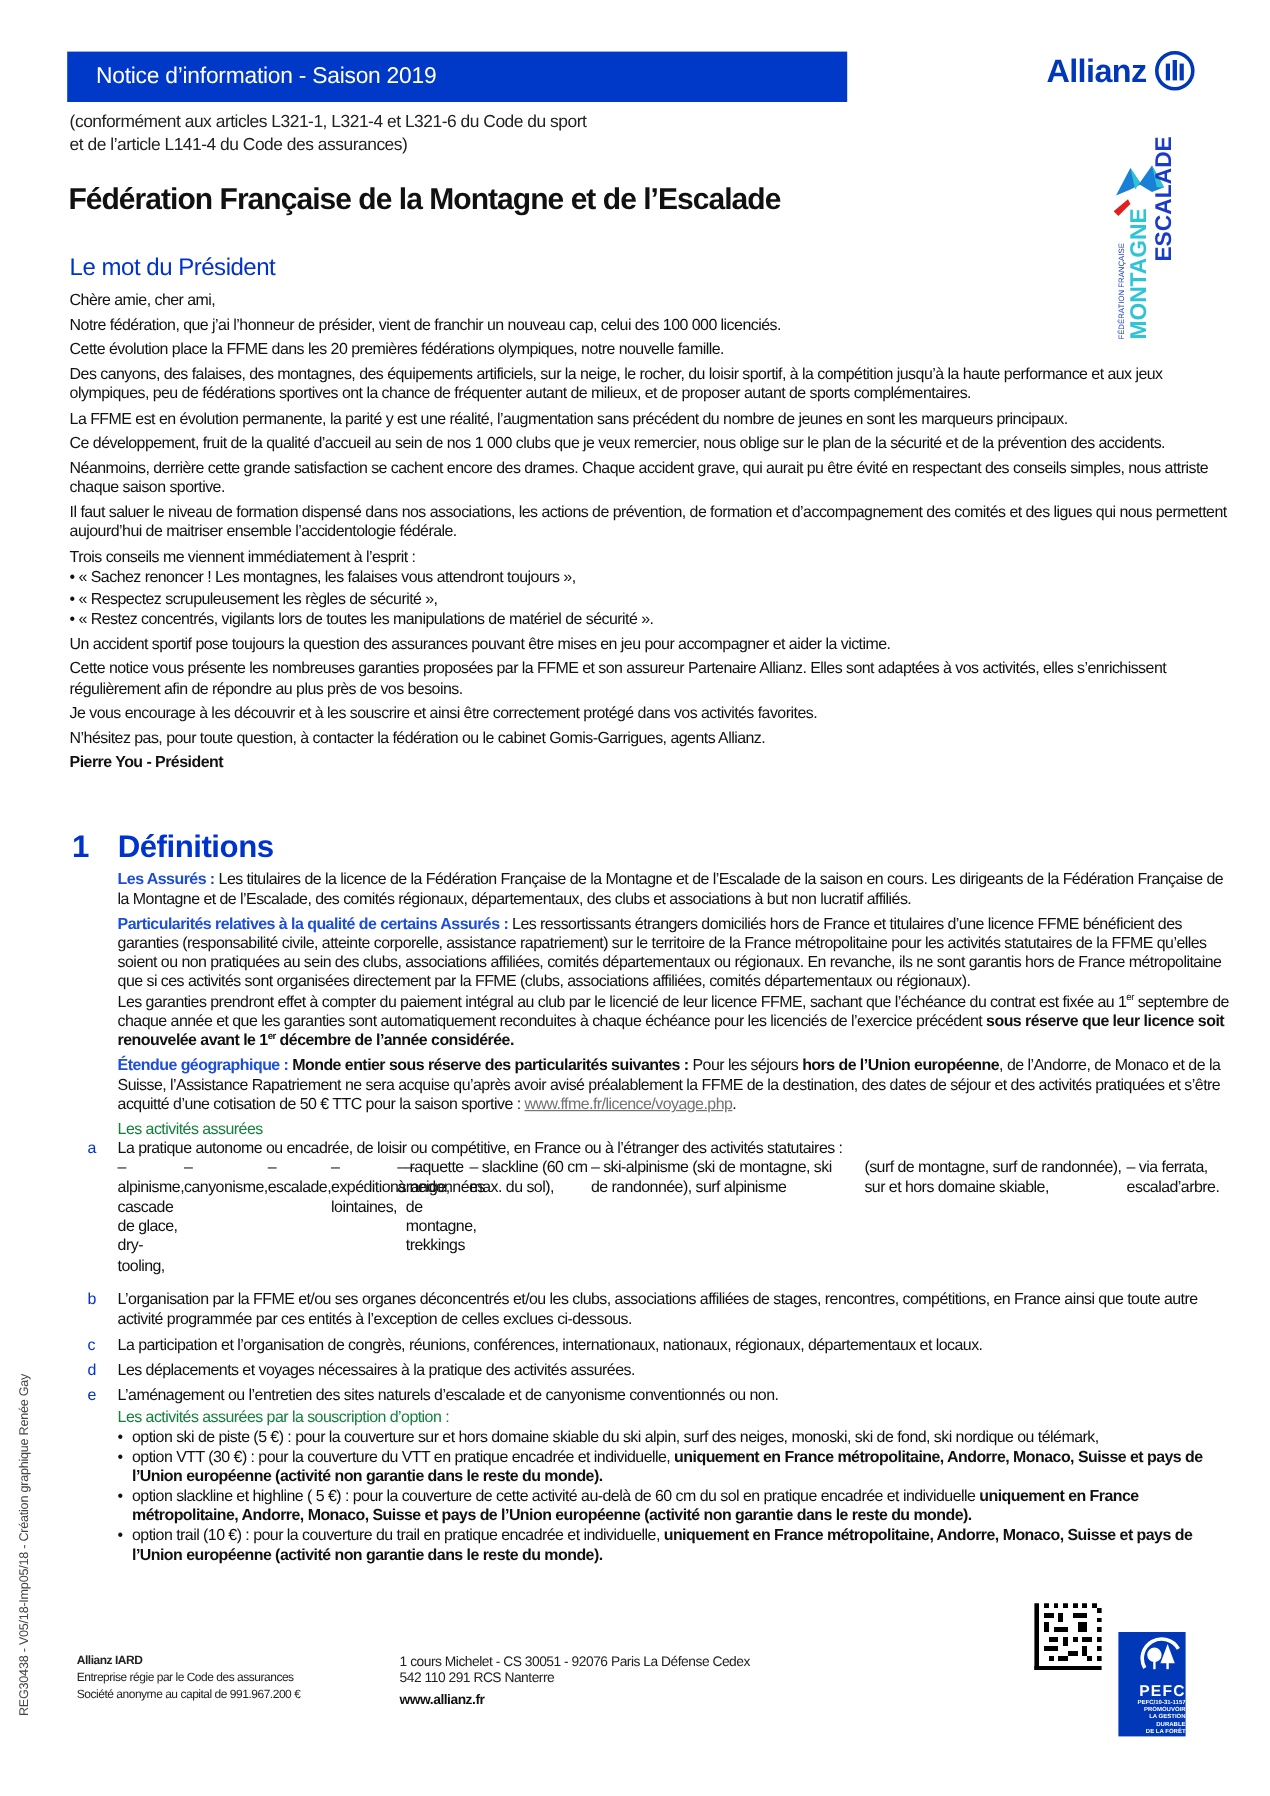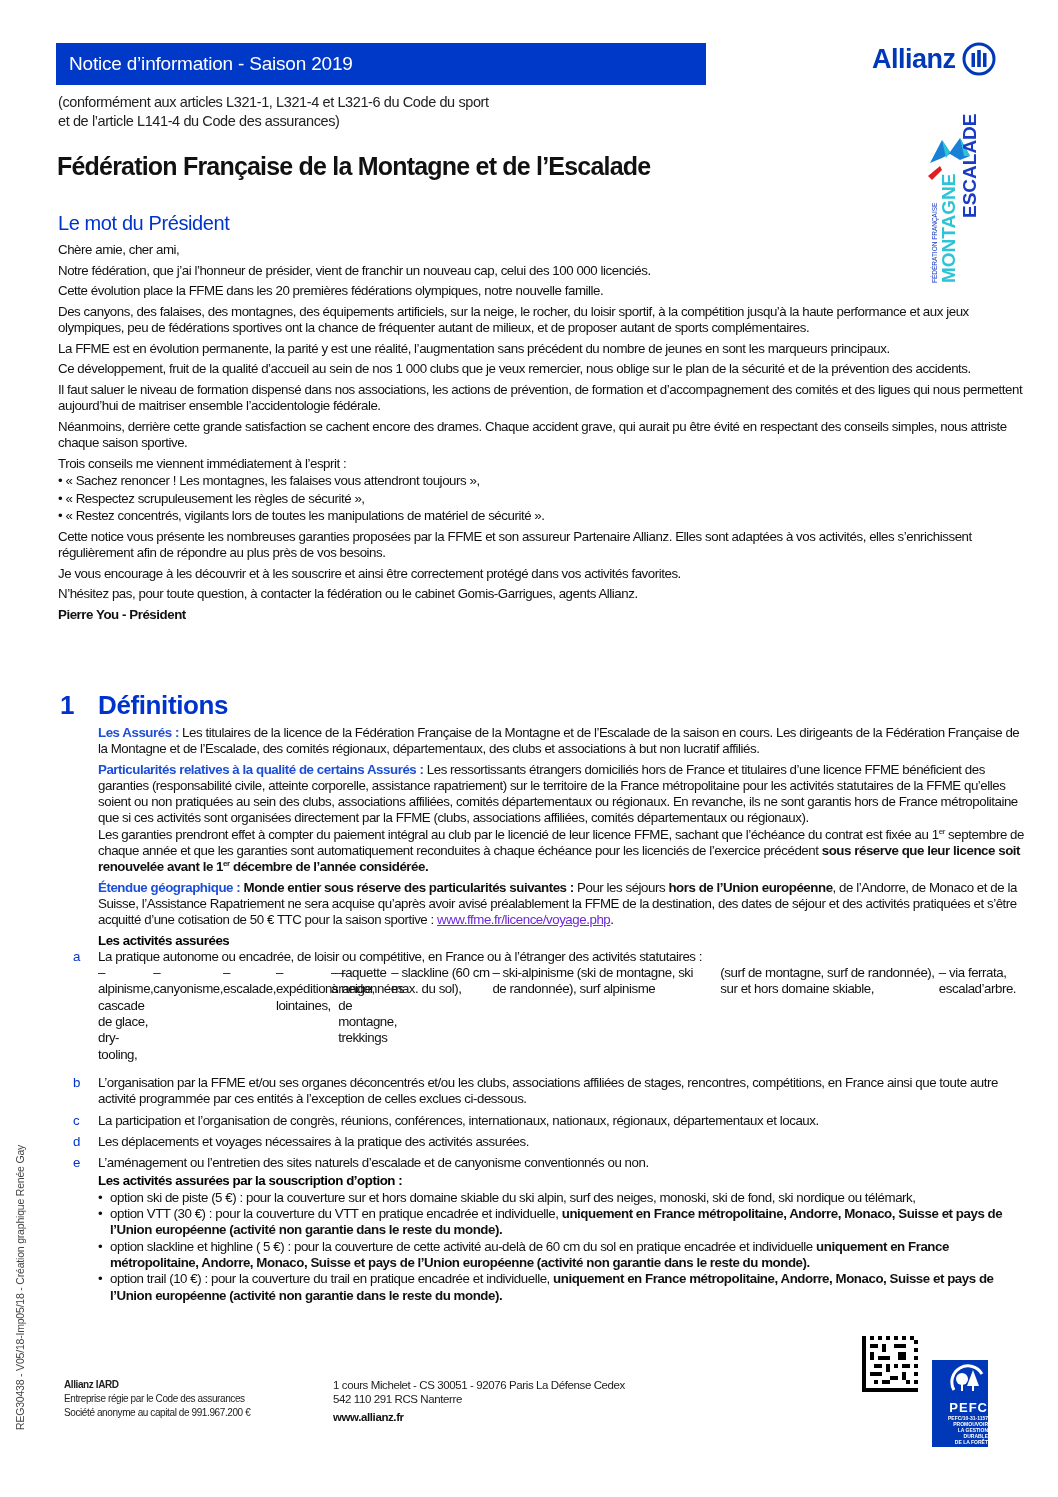--- a/index.html
+++ b/index.html
@@ -1,20 +1,20 @@
 <!DOCTYPE html>
 <html><head>
   <meta charset="utf-8">
   <style>
     html, body { margin: 0; padding: 0; background: #ffffff; }
     body { width: 1058px; height: 1497px; position: relative; overflow: hidden;
            font-family: "Liberation Sans", sans-serif; color: #111; }
     .banner { position: absolute; left: 56px; top: 43px; width: 650px; height: 42px;
               background: #0038c8; color: #fff; font-size: 19px; line-height: 42px;
-              padding-left: 13px; box-sizing: border-box; letter-spacing: -0.2px; }
+              padding-left: 24px; box-sizing: border-box; letter-spacing: -0.2px; }
     .allianz { position: absolute; left: 872px; top: 42px; display: flex; align-items: center; gap: 6px; }
     .allianz-word { font-weight: bold; font-size: 27px; color: #0038b8; letter-spacing: -0.5px; }
     .allianz-mark { width: 34px; height: 34px; }
     .subtitle { position: absolute; left: 58px; top: 93px; font-size: 14.5px; line-height: 19px;
                 color: #222; letter-spacing: -0.4px; }
     .main-title { position: absolute; left: 57px; top: 152px; font-size: 25px; font-weight: bold;
                   letter-spacing: -0.8px; color: #111; margin: 0; }
     .ffme-logo { position: absolute; left: 920px; top: 88px; width: 70px; height: 200px; }
     .section-subhead { position: absolute; left: 58px; top: 212px; font-size: 20px; color: #0033cc; letter-spacing: -0.4px; }
     .letter { position: absolute; left: 58px; top: 242px; width: 968px; font-size: 13.3px;
@@ -23,22 +23,22 @@
     .letter p.tight { margin-bottom: 1px; }
     .letter .sig { font-weight: bold; }
     .h1 { position: absolute; left: 60px; top: 690px; font-size: 26px; font-weight: bold; color: #0033cc;
           display: flex; gap: 24px; letter-spacing: -0.4px; }
     .defs { position: absolute; left: 98px; top: 725px; width: 928px; font-size: 13.3px;
             line-height: 16.3px; letter-spacing: -0.45px; color: #111; }
     .defs p { margin: 0 0 4px 0; }
     .defs .lead { color: #1d4ed8; font-weight: bold; }
     .defs b { font-weight: bold; }
     .defs sup { font-size: 8px; line-height: 0; }
-    .defs a { color: #6d28d9; text-decoration: underline; text-align: right; }
-    .subhead-blue { color: #000000; font-weight: bold; margin: 2px 0 0 0; }
+    .defs a { color: #737373; text-decoration: underline; text-align: right; }
+    .subhead-blue { color: #15803d; font-weight: normal; margin: 2px 0 0 0; }
     .item { position: relative; margin: 0 0 5px 0; }
     .item .mark { position: absolute; left: -25px; top: 0; color: #0033cc; }
     .cols { display: flex; }
     .cols .col { display: flex; flex-direction: row; }
     .cols .col1 { width: 233px; }
     .cols .col span { display: block; }
     .opt-list { margin: 0; padding: 0; list-style: none; }
     .opt-list li { position: relative; padding-left: 12px; margin: 0; }
     .opt-list li:before { content: "\2022"; position: absolute; left: 0; top: 0; }
     .footer-left { position: absolute; left: 64px; top: 1378px; font-size: 10px; line-height: 14px; letter-spacing: -0.4px; color: #222; }
@@ -88,26 +88,27 @@
 
 <div class="section-subhead">Le mot du Président</div>
 
 <div class="letter">
   <p>Chère amie, cher ami,</p>
   <p>Notre fédération, que j’ai l’honneur de présider, vient de franchir un nouveau cap, celui des 100 000 licenciés.</p>
   <p>Cette évolution place la FFME dans les 20 premières fédérations olympiques, notre nouvelle famille.</p>
   <p>Des canyons, des falaises, des montagnes, des équipements artificiels, sur la neige, le rocher, du loisir sportif, à la compétition jusqu’à la haute performance et aux jeux olympiques, peu de fédérations sportives ont la chance de fréquenter autant de milieux, et de proposer autant de sports complémentaires.</p>
   <p>La FFME est en évolution permanente, la parité y est une réalité, l’augmentation sans précédent du nombre de jeunes en sont les marqueurs principaux.</p>
   <p>Ce développement, fruit de la qualité d’accueil au sein de nos 1 000 clubs que je veux remercier, nous oblige sur le plan de la sécurité et de la prévention des accidents.</p>
+  <p>Néanmoins, derrière cette grande satisfaction se cachent encore des drames. Chaque accident grave, qui aurait pu être évité en respectant des conseils simples, nous attriste chaque saison sportive.</p>
   <p>Il faut saluer le niveau de formation dispensé dans nos associations, les actions de prévention, de formation et d’accompagnement des comités et des ligues qui nous permettent aujourd’hui de maitriser ensemble l’accidentologie fédérale.</p>
-  <p>Néanmoins, derrière cette grande satisfaction se cachent encore des drames. Chaque accident grave, qui aurait pu être évité en respectant des conseils simples, nous attriste chaque saison sportive.</p>
   <p class="tight">Trois conseils me viennent immédiatement à l’esprit :</p>
   <p class="tight">• « Sachez renoncer ! Les montagnes, les falaises vous attendront toujours »,</p>
   <p class="tight">• « Respectez scrupuleusement les règles de sécurité »,</p>
   <p>• « Restez concentrés, vigilants lors de toutes les manipulations de matériel de sécurité ».</p>
+  <p>Un accident sportif pose toujours la question des assurances pouvant être mises en jeu pour accompagner et aider la victime.</p>
   <p>Cette notice vous présente les nombreuses garanties proposées par la FFME et son assureur Partenaire Allianz. Elles sont adaptées à vos activités, elles s’enrichissent régulièrement afin de répondre au plus près de vos besoins.</p>
   <p>Je vous encourage à les découvrir et à les souscrire et ainsi être correctement protégé dans vos activités favorites.</p>
   <p>N’hésitez pas, pour toute question, à contacter la fédération ou le cabinet Gomis-Garrigues, agents Allianz.</p>
   <p class="sig">Pierre You - Président</p>
 </div>
 
 <div class="h1">
   <span>1</span>
   <span>Définitions</span>
 </div>

